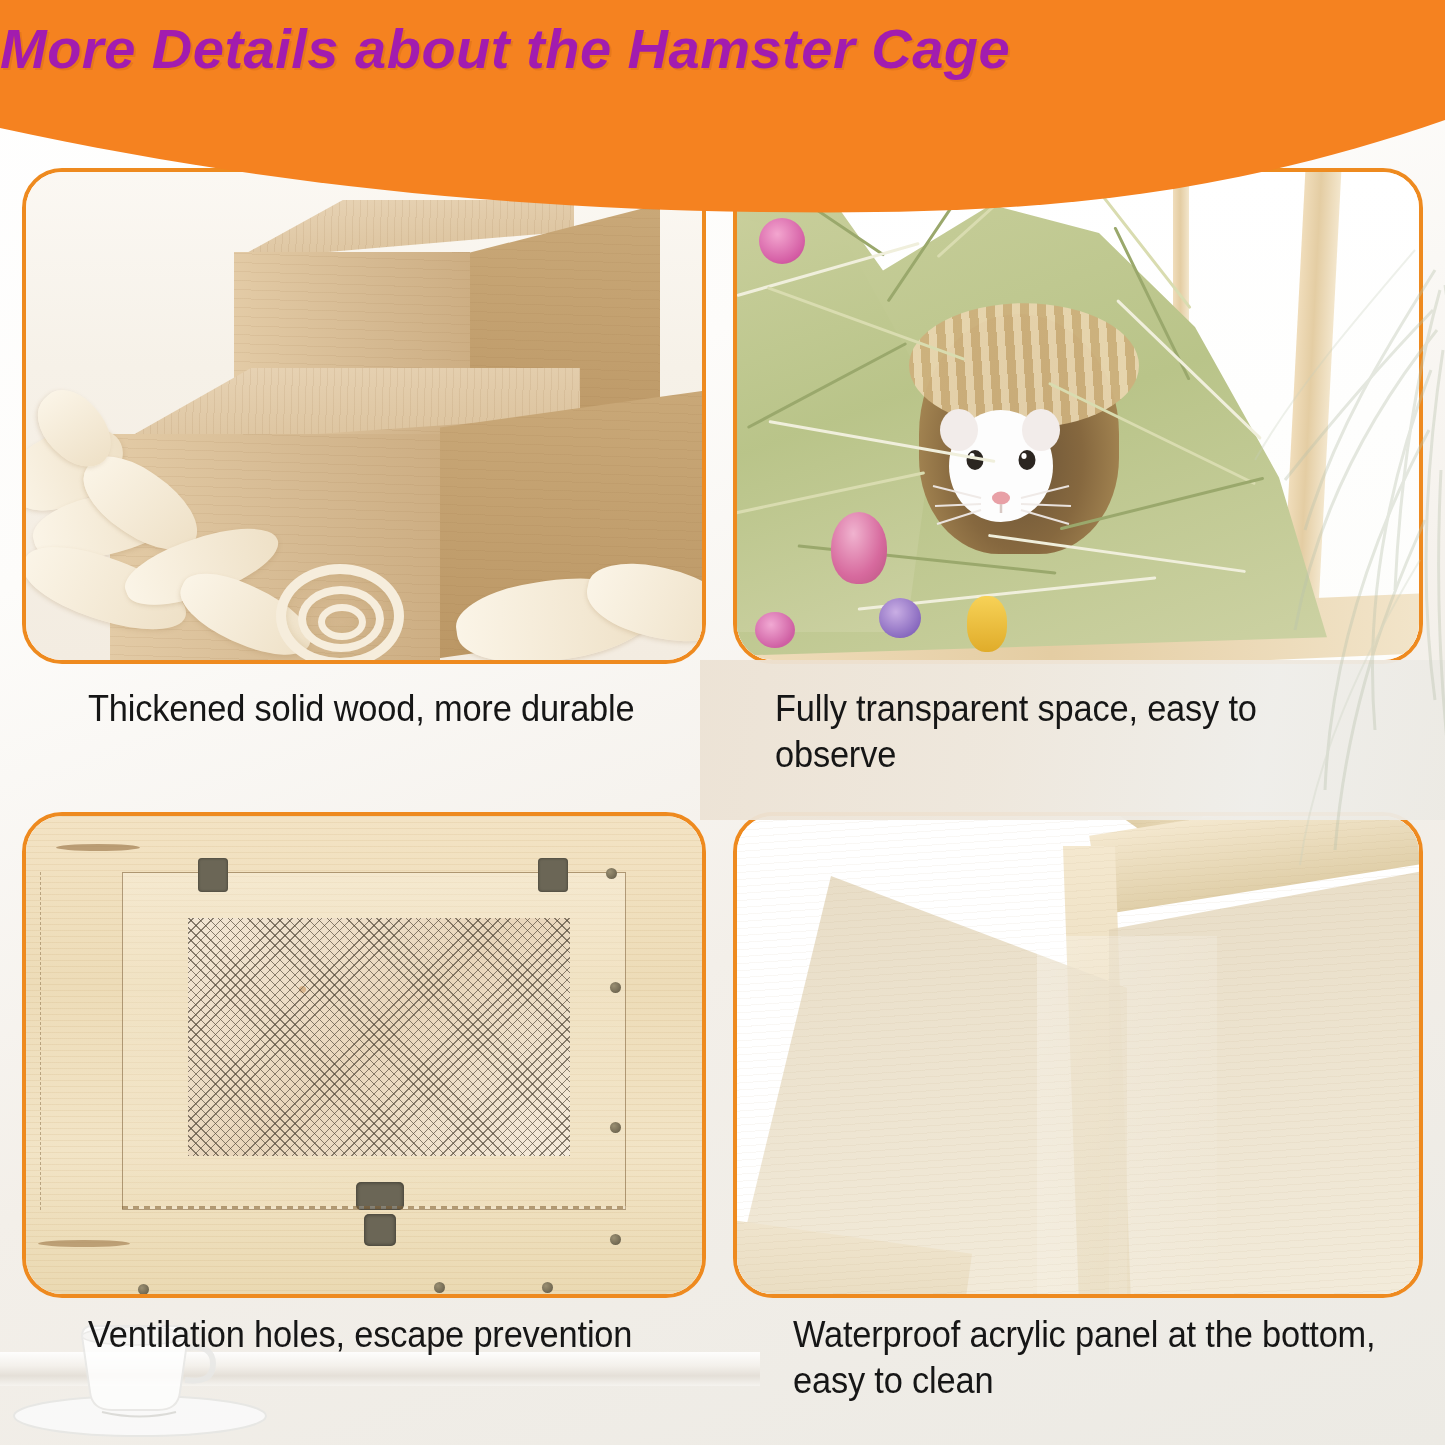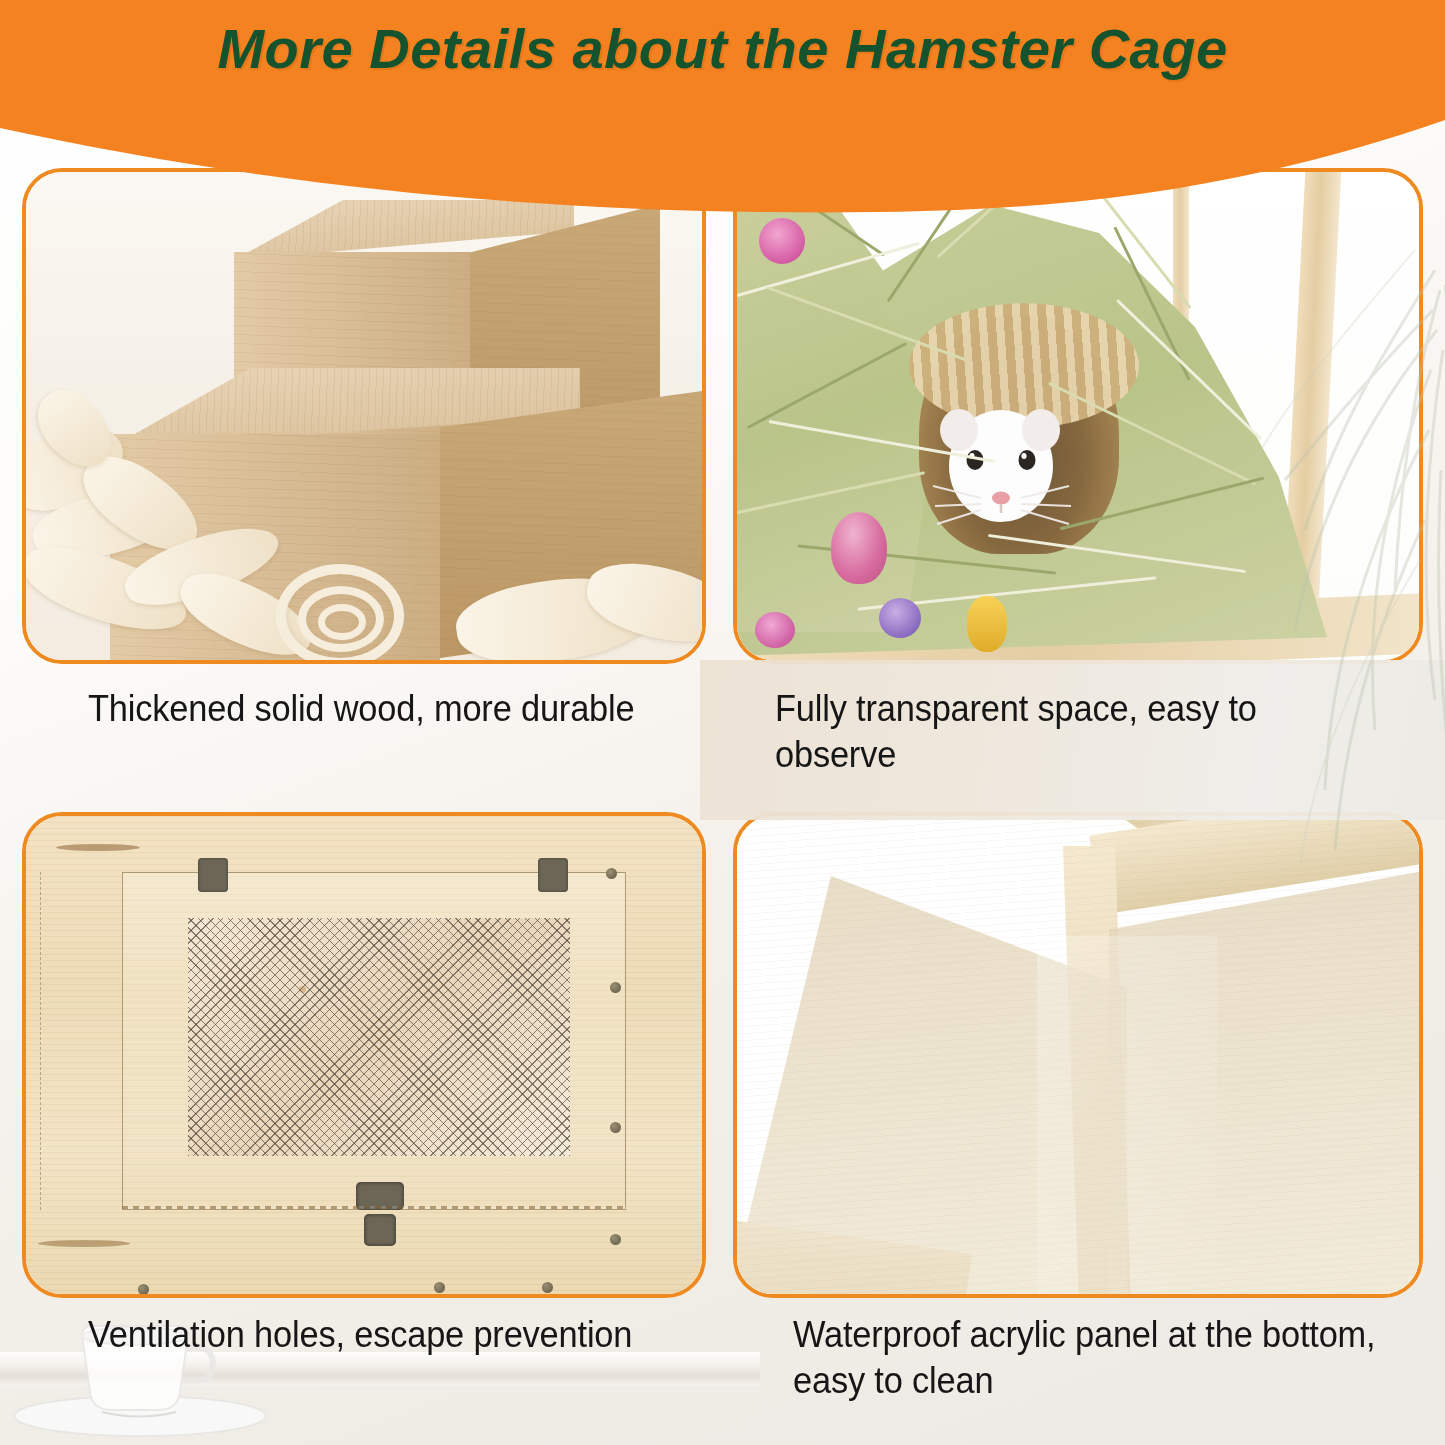--- a/index.html
+++ b/index.html
@@ -40,25 +40,25 @@
     z-index:1; opacity:.95;
   }
 
   
   #header-banner{
     position:absolute; left:0; top:0; width:1445px; height:215px; z-index:5;
   }
   #header-banner svg{position:absolute;inset:0;width:100%;height:100%}
   #banner-title{
     position:absolute; left:0; top:16px; width:1445px;
-    text-align:center;
+    text-align:left;
     font-size:56px;
     font-weight:bold;
     font-style:italic;
-    color:#14532d;
+    color:#a21caf;
     letter-spacing:.5px;
     font-family:"Liberation Sans", sans-serif;
     text-shadow:2px 2px 0 rgba(170,80,0,.18);
     white-space:nowrap;
     z-index:6;
   }
   .photo-card{
     position:absolute;
     border:4px solid #ee8a1f;
     border-radius:40px;

